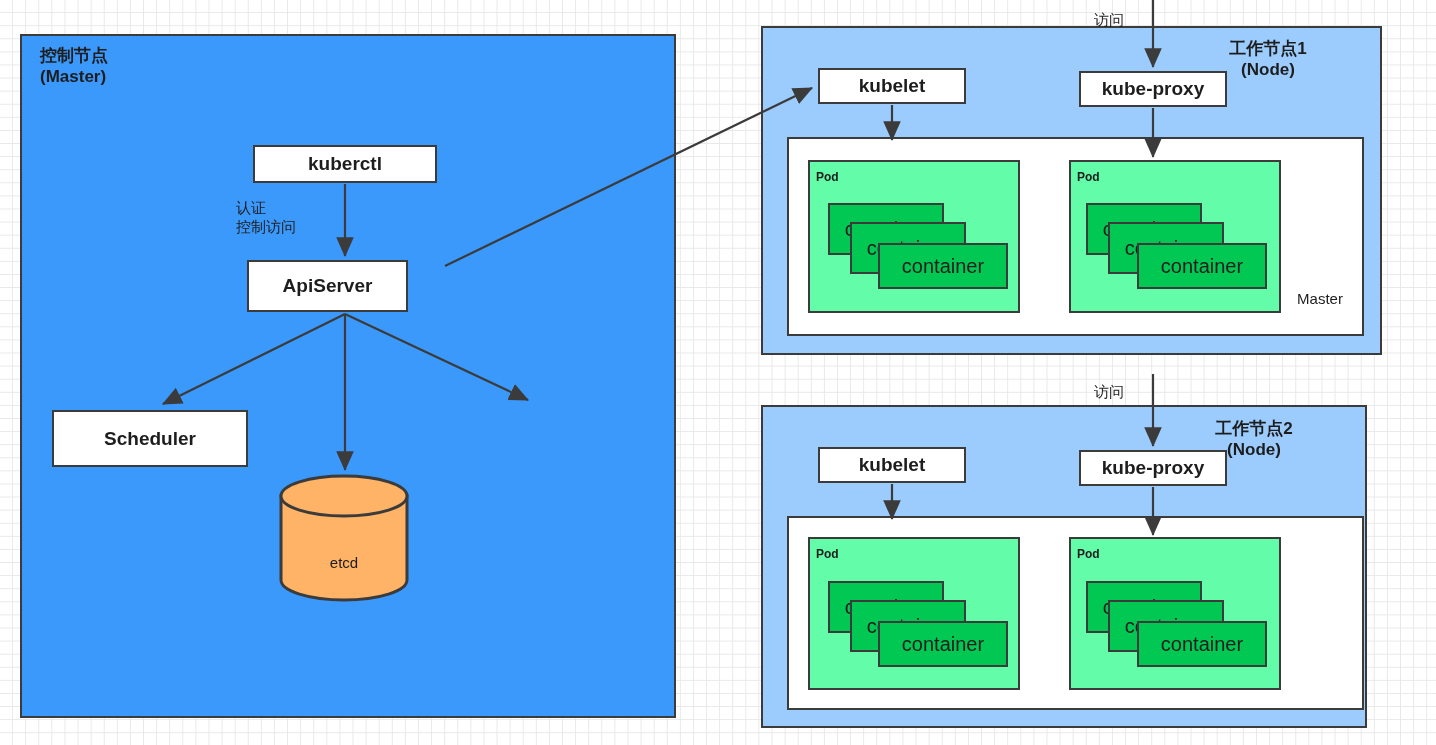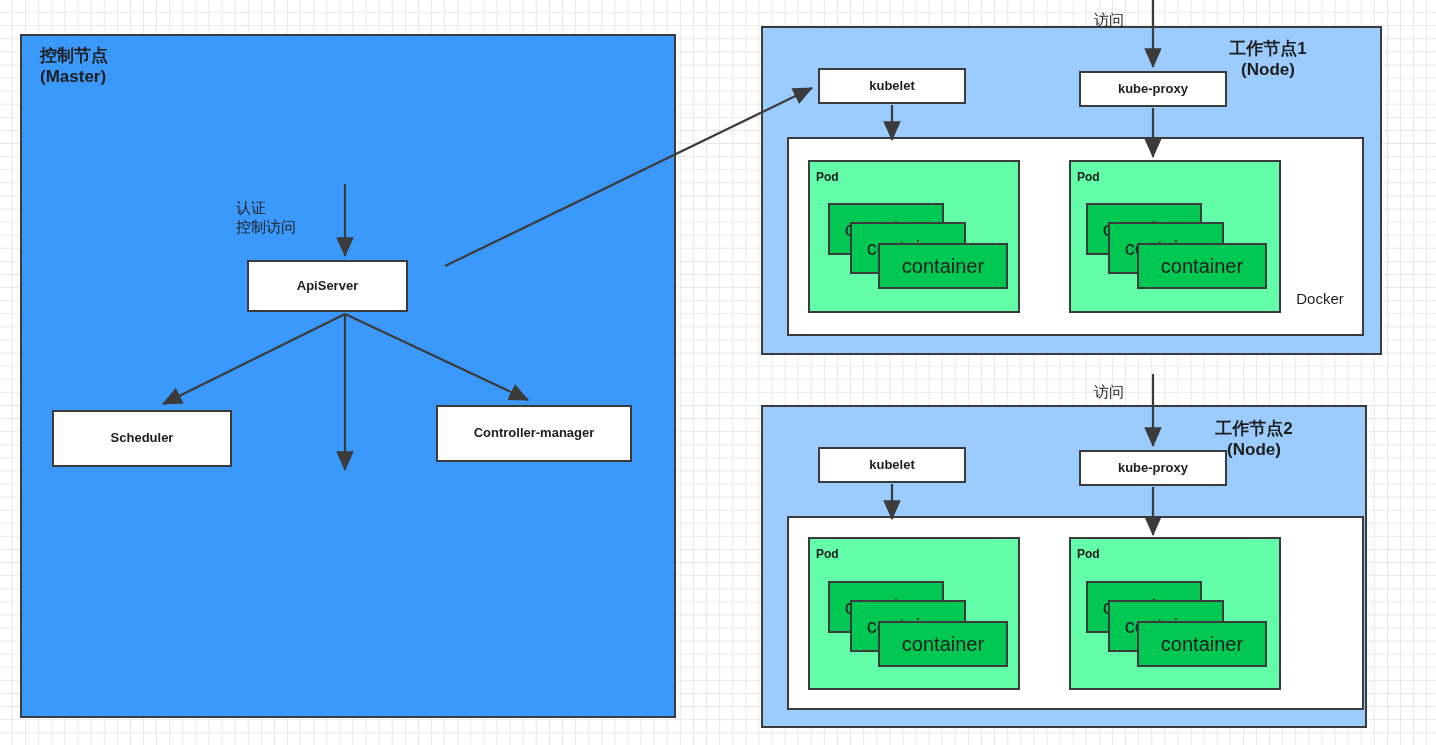--- a/index.html
+++ b/index.html
@@ -23,21 +23,21 @@
     background-position: -1px -1px;
   }
   
   .box {
     position: absolute;
     box-sizing: border-box;
     border: 2px solid #3b3b3b;
     display: flex;
     align-items: center;
     justify-content: center;
-    font-size: 13px;
+    font-size: 19px;
     font-weight: bold;
     color: #1d1d1d;
     text-align: center;
     line-height: 1.15;
   }
   .white-box {
     background: #ffffff;
   }
   .region {
     position: absolute;
@@ -127,41 +127,48 @@
 </style>
 </head>
 <body>
 
 <div id="canvas">
 
   <div class="region master-region" style="left:20px; top:34px; width:656px; height:684px;"></div>
   <div class="region-title title-left" style="left:40px; top:45px; width:200px;">控制节点
 (Master)</div>
 
+  <div class="box white-box" style="left:253px; top:145px; width:184px; height:38px;">kuberctl</div>
 
   <div class="edge-label" style="left:236px; top:199px; width:108px;">认证
 控制访问</div>
 
   <div class="box white-box" style="left:247px; top:260px; width:161px; height:52px;">ApiServer</div>
 
-  <div class="box white-box" style="left:52px; top:410px; width:180px; height:57px;">Scheduler</div>
-
-  <div class="box white-box" style="left:436px; top:405px; width:196px; height:57px;">Controller-manager</div>
-
+  <div class="box white-box" style="left:52px; top:410px; width:196px; height:57px;">Scheduler</div>
+
+
+  <div class="etcd-wrap" style="left:278px; top:474px; width:132px; height:128px;">
+    <svg width="132" height="128" viewBox="0 0 132 128">
+      <path d="M3,22 L3,106 A63,20 0 0 0 129,106 L129,22 Z" fill="#ffb366" stroke="#3b3b3b" stroke-width="3"></path>
+      <ellipse cx="66" cy="22" rx="63" ry="20" fill="#ffb366" stroke="#3b3b3b" stroke-width="3"></ellipse>
+    </svg>
+    <div class="etcd-label">etcd</div>
+  </div>
 
   <div class="region node-region" style="left:761px; top:26px; width:621px; height:329px;"></div>
   <div class="region-title title-right" style="left:1182px; top:38px; width:172px;">工作节点1
 (Node)</div>
   <div class="edge-label" style="left:1094px; top:11px; width:44px;">访问</div>
 
   <div class="box white-box" style="left:818px; top:68px; width:148px; height:36px;">kubelet</div>
   <div class="box white-box" style="left:1079px; top:71px; width:148px; height:36px;">kube-proxy</div>
 
   <div class="region docker-region" style="left:787px; top:137px; width:577px; height:199px;"></div>
-  <div class="plain-label" style="left:1280px; top:290px; width:80px; font-weight:normal;">Docker</div>
+  <div class="plain-label" style="left:1280px; top:290px; width:80px; font-weight:normal;">Master</div>
 
   <div class="region pod-region" style="left:808px; top:160px; width:212px; height:153px;"></div>
   <div class="pod-label" style="left:816px; top:170px;">Pod</div>
   <div class="container-box" style="left:828px; top:203px; width:116px; height:52px;">container</div>
   <div class="container-box" style="left:850px; top:222px; width:116px; height:52px;">container</div>
   <div class="container-box" style="left:878px; top:243px; width:130px; height:46px;">container</div>
 
   <div class="region pod-region" style="left:1069px; top:160px; width:212px; height:153px;"></div>
   <div class="pod-label" style="left:1077px; top:170px;">Pod</div>
   <div class="container-box" style="left:1086px; top:203px; width:116px; height:52px;">container</div>

